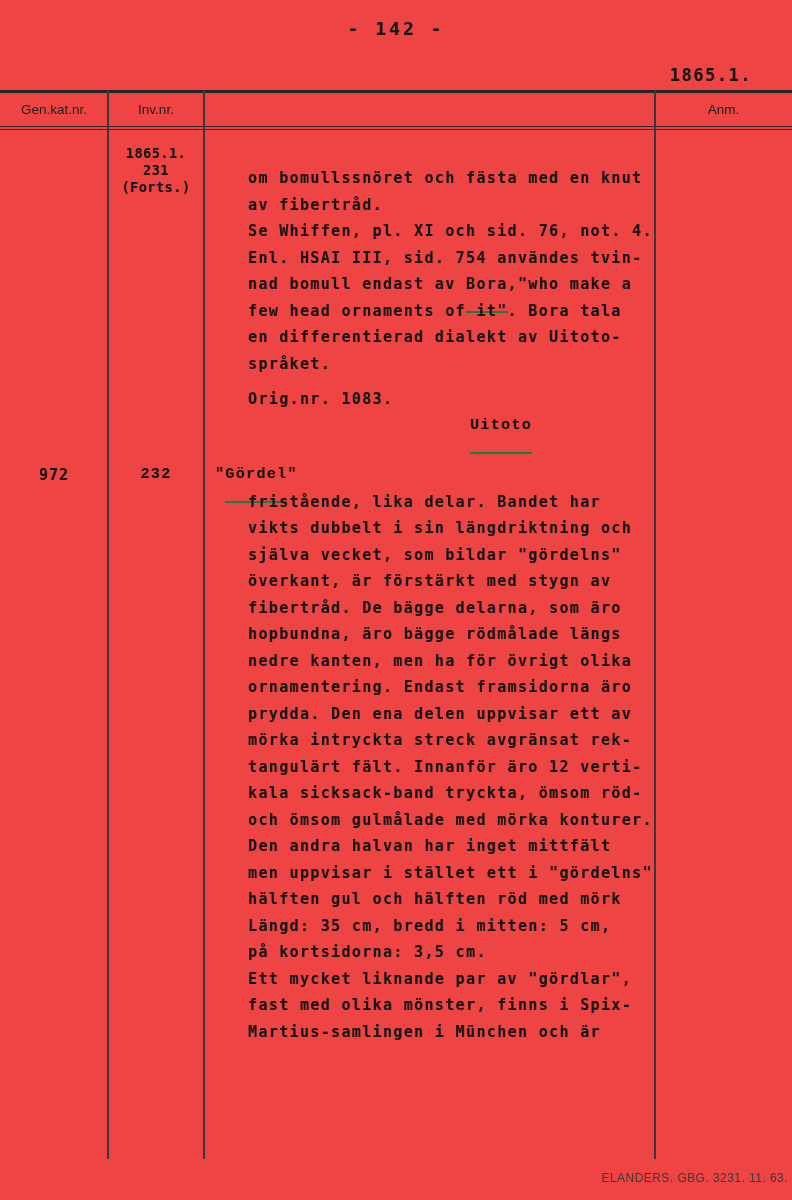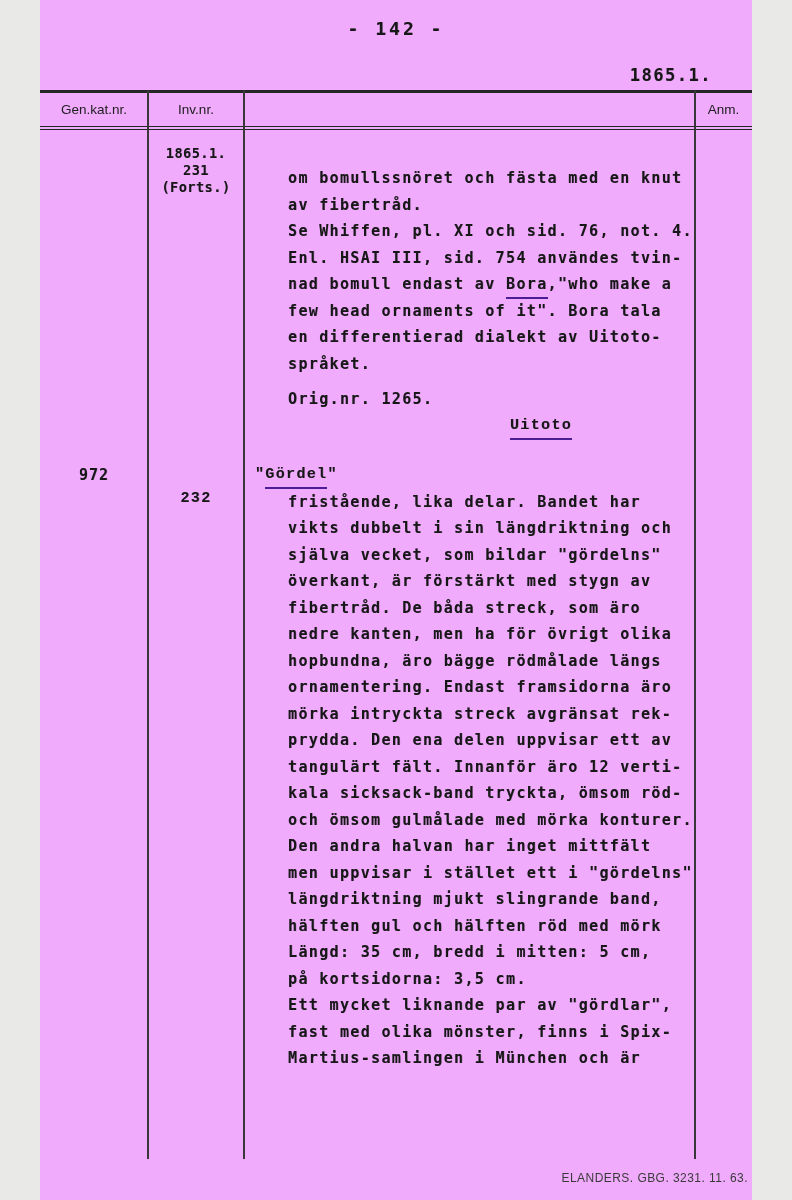--- a/index.html
+++ b/index.html
@@ -1,20 +1,20 @@
 <!DOCTYPE html>
 <html><head>
 <meta charset="utf-8">
 <style>
   html,body { margin:0; padding:0; background:#e9e9e7; }
   .sheet {
     position:relative;
-    width:712px; height:1200px;
+    width:792px; height:1200px;
     margin:0 auto;
-    background:#f0abfc;
+    background:#ef4444;
     color:#1b1b1b;
     overflow:hidden;
   }
   
   .tw { font-family:"DejaVu Sans Mono", monospace; font-weight:700; color:#171717;
         text-shadow:0.4px 0.4px 0 rgba(25,25,25,0.35); }
 
   .page-number {
     position:absolute; top:18px; left:0; width:100%;
     text-align:center; font-size:18px; letter-spacing:3px;
@@ -42,37 +42,37 @@
 
   .tbody { position:relative; height:1029px; overflow:hidden; }
 
   .entry { display:grid; grid-template-columns:108px 96px 451px 1fr; }
   .entry-0 { margin-top:15px; }
   .entry-1 { margin-top:23px; }
 
   .gcell { text-align:center; font-size:15px; letter-spacing:1px; line-height:26.5px; }
   .icell { text-align:center; }
   .entry-0 .icell { padding-top:0; }
-  .entry-1 .icell { font-size:15px; letter-spacing:1px; line-height:26.5px;margin-top:24px; }
+  .entry-1 .icell { font-size:15px; letter-spacing:1px; line-height:26.5px; }
 
   .inv-line { font-size:13.5px; line-height:17px; letter-spacing:0.5px; text-align:center;
               font-family:"DejaVu Sans Mono", monospace; font-weight:700; color:#171717;
               text-shadow:0.4px 0.4px 0 rgba(25,25,25,0.35); }
 
   .bcell { padding-left:11px; }
   .entry-0 .bcell { padding-top:20px; }
 
   .tline { font-size:15px; line-height:26.5px; letter-spacing:1.35px; white-space:pre;
            margin-left:33px;
            font-family:"DejaVu Sans Mono", monospace; font-weight:700; color:#171717;
            text-shadow:0.4px 0.4px 0 rgba(25,25,25,0.35); }
   .tline.noindent { margin-left:0;font-family:Liberation Mono, monospace; }
   .tline.gap { margin-top:9px; }
   .tline.heading { margin-left:255px; }
-  .tline span.u { border-bottom:2px solid #4c1d95; padding-bottom:4px; }
+  .tline span.u { border-bottom:2px solid #15803d; padding-bottom:18px; }
 
   .printer-mark {
     position:absolute; top:1171px; right:4px;
     font-family:"Liberation Sans", sans-serif;
     font-size:12px; letter-spacing:0.45px; color:#3a3a3a;
   }
 </style>
 </head>
 <body>
 
@@ -104,49 +104,48 @@
           </div>
         <div class="bcell">
             <div class="tline"><span>om bomullssnöret och fästa med en knut</span></div>
             <div class="tline"><span>av fibertråd.</span></div>
             <div class="tline"><span>Se Whiffen, pl. XI och sid. 76, not. 4.</span></div>
             <div class="tline"><span>Enl. HSAI III, sid. 754 användes tvin-</span></div>
             <div class="tline"><span>nad bomull endast av </span><span class="u">Bora</span><span>,"who make a</span></div>
             <div class="tline"><span>few head ornaments of it". Bora tala</span></div>
             <div class="tline"><span>en differentierad dialekt av Uitoto-</span></div>
             <div class="tline"><span>språket.</span></div>
-            <div class="tline gap"><span>Orig.nr. 1265.</span></div>
+            <div class="tline gap"><span>Orig.nr. 1083.</span></div>
             <div class="tline noindent heading"><span class="u">Uitoto</span></div>
           </div>
         <div></div>
       </div>
 
       <div class="entry entry-1">
         <div class="gcell tw">972</div>
         <div class="icell">
             <div class="tline noindent"><span>232</span></div>
           </div>
         <div class="bcell">
             <div class="tline noindent"><span>"</span><span class="u">Gördel</span><span>"</span></div>
             <div class="tline"><span>fristående, lika delar. Bandet har</span></div>
             <div class="tline"><span>vikts dubbelt i sin längdriktning och</span></div>
             <div class="tline"><span>själva vecket, som bildar "gördelns"</span></div>
             <div class="tline"><span>överkant, är förstärkt med stygn av</span></div>
-            <div class="tline"><span>fibertråd. De båda streck, som äro</span></div>
+            <div class="tline"><span>fibertråd. De bägge delarna, som äro</span></div>
+            <div class="tline"><span>hopbundna, äro bägge rödmålade längs</span></div>
             <div class="tline"><span>nedre kanten, men ha för övrigt olika</span></div>
-            <div class="tline"><span>hopbundna, äro bägge rödmålade längs</span></div>
             <div class="tline"><span>ornamentering. Endast framsidorna äro</span></div>
+            <div class="tline"><span>prydda. Den ena delen uppvisar ett av</span></div>
             <div class="tline"><span>mörka intryckta streck avgränsat rek-</span></div>
-            <div class="tline"><span>prydda. Den ena delen uppvisar ett av</span></div>
             <div class="tline"><span>tangulärt fält. Innanför äro 12 verti-</span></div>
             <div class="tline"><span>kala sicksack-band tryckta, ömsom röd-</span></div>
             <div class="tline"><span>och ömsom gulmålade med mörka konturer.</span></div>
             <div class="tline"><span>Den andra halvan har inget mittfält</span></div>
             <div class="tline"><span>men uppvisar i stället ett i "gördelns"</span></div>
-            <div class="tline"><span>längdriktning mjukt slingrande band,</span></div>
             <div class="tline"><span>hälften gul och hälften röd med mörk</span></div>
             <div class="tline"><span>Längd: 35 cm, bredd i mitten: 5 cm,</span></div>
             <div class="tline"><span>på kortsidorna: 3,5 cm.</span></div>
             <div class="tline"><span>Ett mycket liknande par av "gördlar",</span></div>
             <div class="tline"><span>fast med olika mönster, finns i Spix-</span></div>
             <div class="tline"><span>Martius-samlingen i München och är</span></div>
           </div>
         <div></div>
       </div>
 

